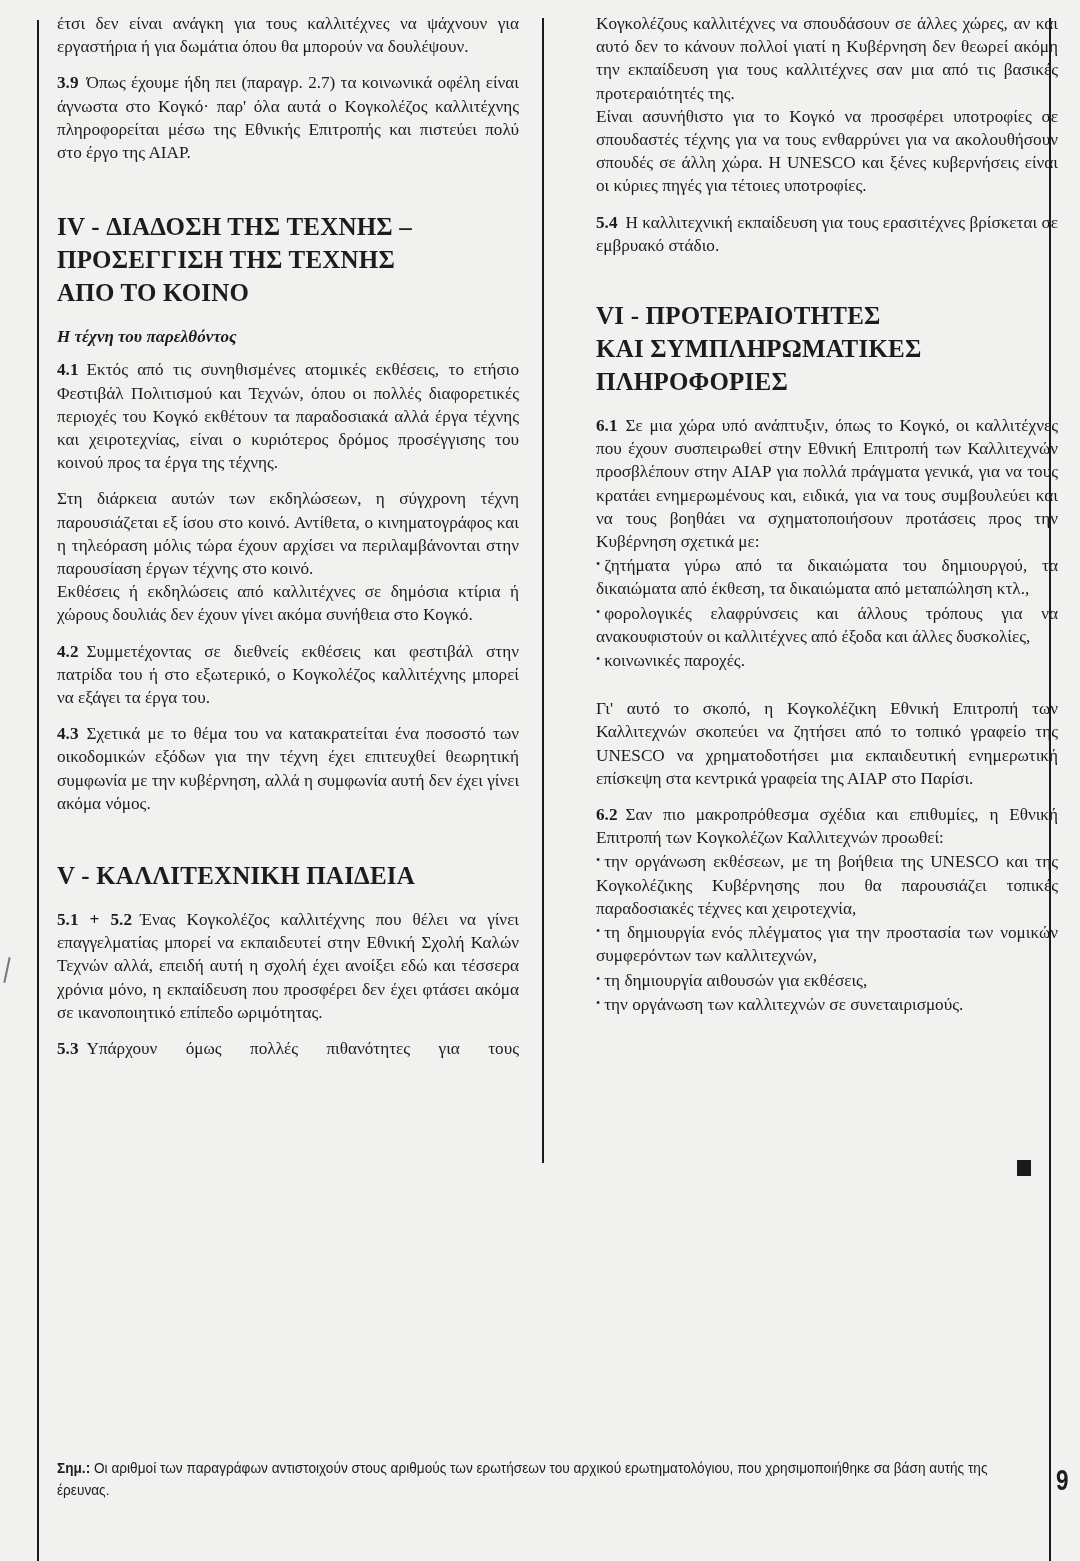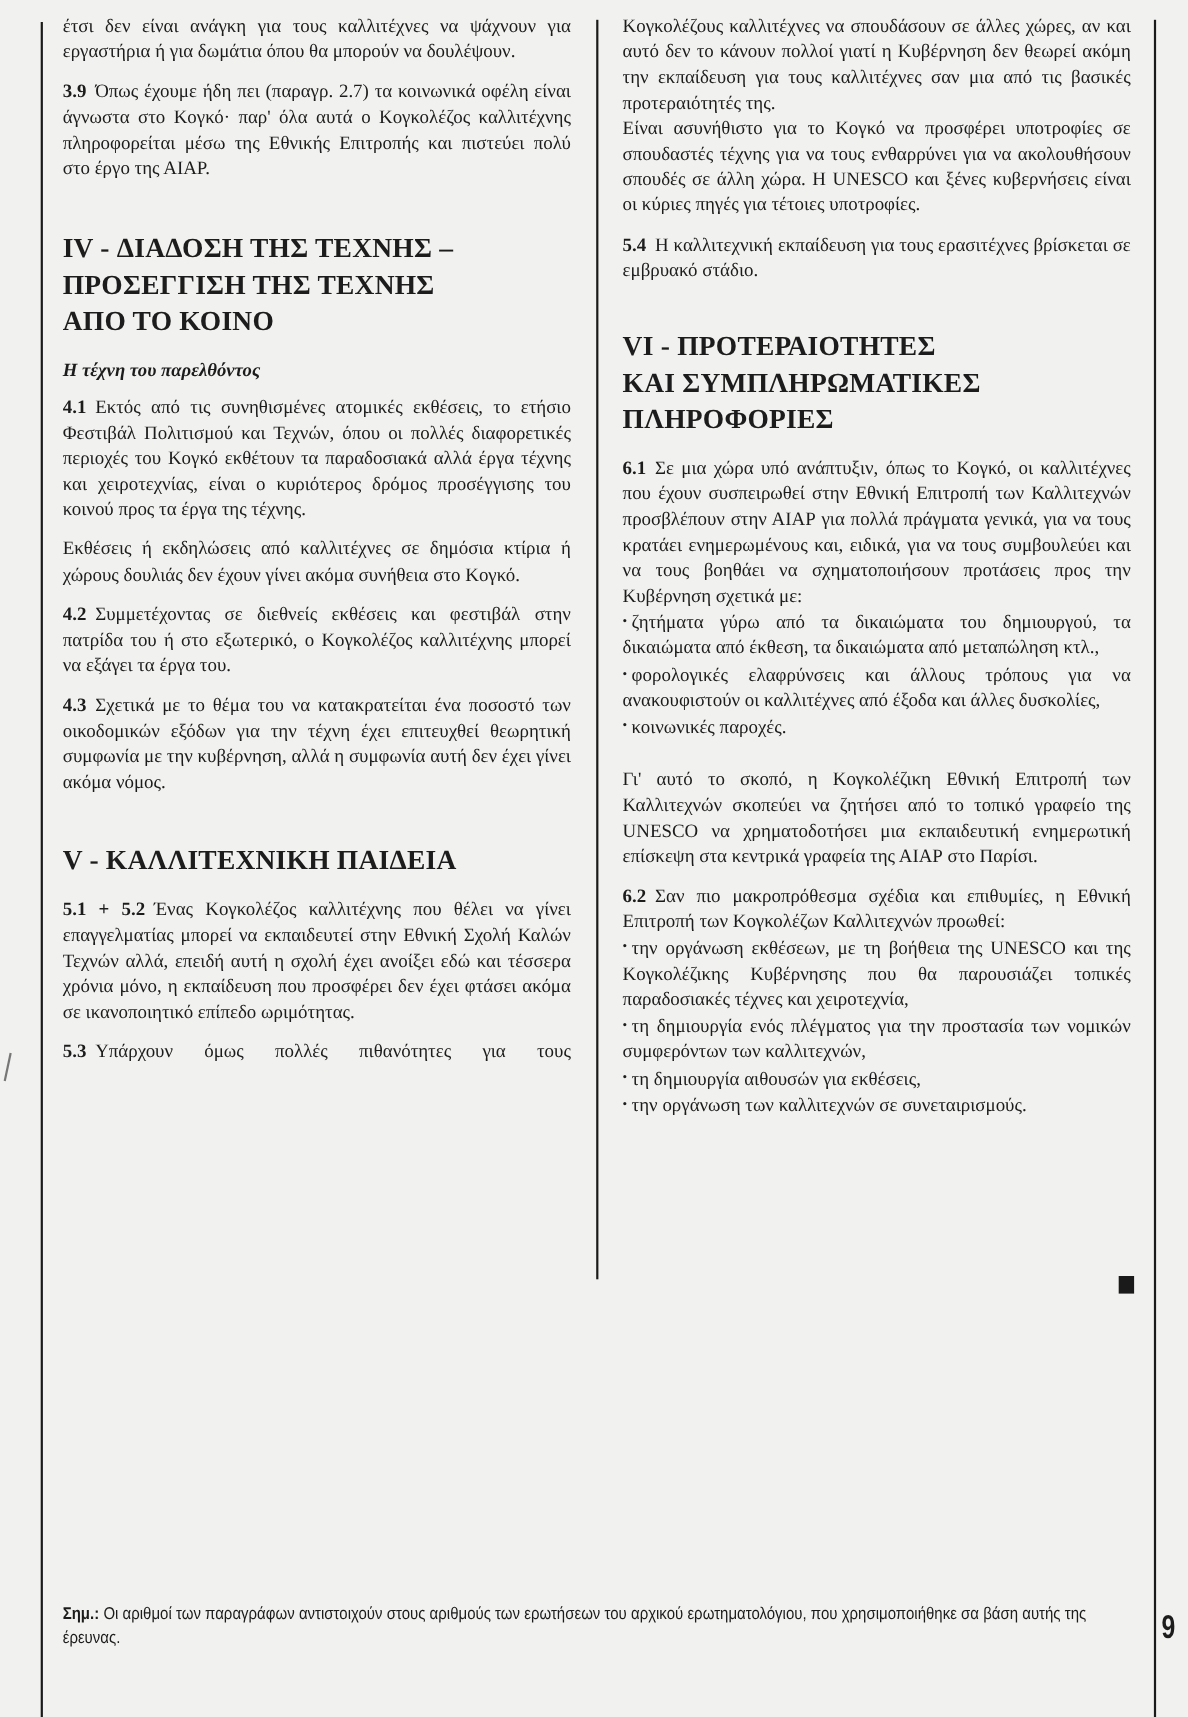--- a/index.html
+++ b/index.html
@@ -8,21 +8,21 @@
     background: #f1f1ef;
     font-family: "Liberation Serif", "DejaVu Serif", serif;
     color: #1c1c1c;
   }
   .rule { position: absolute; background: #1a1a1a; }
   .rule-left { left: 37px; top: 20px; width: 2px; height: 1541px; }
   .rule-center { left: 542px; top: 18px; width: 2px; height: 1145px; }
   .rule-right { left: 1049px; top: 18px; width: 2px; height: 1543px; }
   .col { position: absolute; top: 12px; width: 462px; font-size: 17.2px; line-height: 23.2px; text-align: justify; }
   .col-left { left: 57px; }
-  .col-right { left: 566px; width: 462px; }
+  .col-right { left: 596px; width: 462px; }
   p { margin: 0 0 13px 0; }
   .num { font-weight: bold; margin-right: 8px; }
   .h-section { font-weight: bold; font-size: 25px; line-height: 33px; margin: 40px 0 16px 0; letter-spacing: 0.2px; }
   .h-sub { font-weight: bold; font-style: italic; font-size: 17px; margin: 0 0 10px 0; }
   .bullet-line { margin: 0; }
   .bullet { font-size: 12px; vertical-align: 3px; margin-right: 4px; }
   .end-mark { position: absolute; left: 1017px; top: 1160px; width: 14px; height: 16px; background: #1a1a1a; }
   .footnote { position: absolute; left: 57px; top: 1457px; width: 980px; font-family: "Liberation Sans", "DejaVu Sans", sans-serif; font-size: 15.5px; line-height: 22px; transform: scaleX(0.88); transform-origin: left top; width: 1110px; }
   .footnote b { font-weight: bold; }
   .page-num { position: absolute; left: 1056px; top: 1463px; font-family: "Liberation Sans", "DejaVu Sans", sans-serif; font-weight: bold; font-size: 30px; transform: scaleX(0.75); transform-origin: left top; }
@@ -45,20 +45,21 @@
     <div>IV - ΔΙΑΔΟΣΗ ΤΗΣ ΤΕΧΝΗΣ –</div>
     <div>ΠΡΟΣΕΓΓΙΣΗ ΤΗΣ ΤΕΧΝΗΣ</div>
     <div>ΑΠΟ ΤΟ ΚΟΙΝΟ</div>
   </div>
 
   <div class="h-sub">Η τέχνη του παρελθόντος</div>
 
   <p><span class="num">4.1</span><span>Εκτός από τις συνηθισμένες ατομικές εκθέσεις, το ετήσιο Φεστιβάλ Πολιτισμού και Τεχνών, όπου οι πολλές διαφορετικές περιοχές του Κογκό εκθέτουν τα παραδοσιακά αλλά έργα τέχνης και χειροτεχνίας, είναι ο κυριότερος δρόμος προσέγγισης του κοινού προς τα έργα της τέχνης.</span></p>
 
 
+  <p style="margin-bottom:0;">Στη διάρκεια αυτών των εκδηλώσεων, η σύγχρονη τέχνη παρουσιάζεται εξ ίσου στο κοινό. Αντίθετα, ο κινηματογράφος και η τηλεόραση μόλις τώρα έχουν αρχίσει να περιλαμβάνονται στην παρουσίαση έργων τέχνης στο κοινό.</p>
   <p>Εκθέσεις ή εκδηλώσεις από καλλιτέχνες σε δημόσια κτίρια ή χώρους δουλιάς δεν έχουν γίνει ακόμα συνήθεια στο Κογκό.</p>
 
   <p><span class="num">4.2</span><span>Συμμετέχοντας σε διεθνείς εκθέσεις και φεστιβάλ στην πατρίδα του ή στο εξωτερικό, ο Κογκολέζος καλλιτέχνης μπορεί να εξάγει τα έργα του.</span></p>
 
   <p><span class="num">4.3</span><span>Σχετικά με το θέμα του να κατακρατείται ένα ποσοστό των οικοδομικών εξόδων για την τέχνη έχει επιτευχθεί θεωρητική συμφωνία με την κυβέρνηση, αλλά η συμφωνία αυτή δεν έχει γίνει ακόμα νόμος.</span></p>
 
   <div class="h-section" style="margin-top:44px;">V - ΚΑΛΛΙΤΕΧΝΙΚΗ ΠΑΙΔΕΙΑ</div>
 
   <p><span class="num">5.1 + 5.2</span><span>Ένας Κογκολέζος καλλιτέχνης που θέλει να γίνει επαγγελματίας μπορεί να εκπαιδευτεί στην Εθνική Σχολή Καλών Τεχνών αλλά, επειδή αυτή η σχολή έχει ανοίξει εδώ και τέσσερα χρόνια μόνο, η εκπαίδευση που προσφέρει δεν έχει φτάσει ακόμα σε ικανοποιητικό επίπεδο ωριμότητας.</span></p>
 

